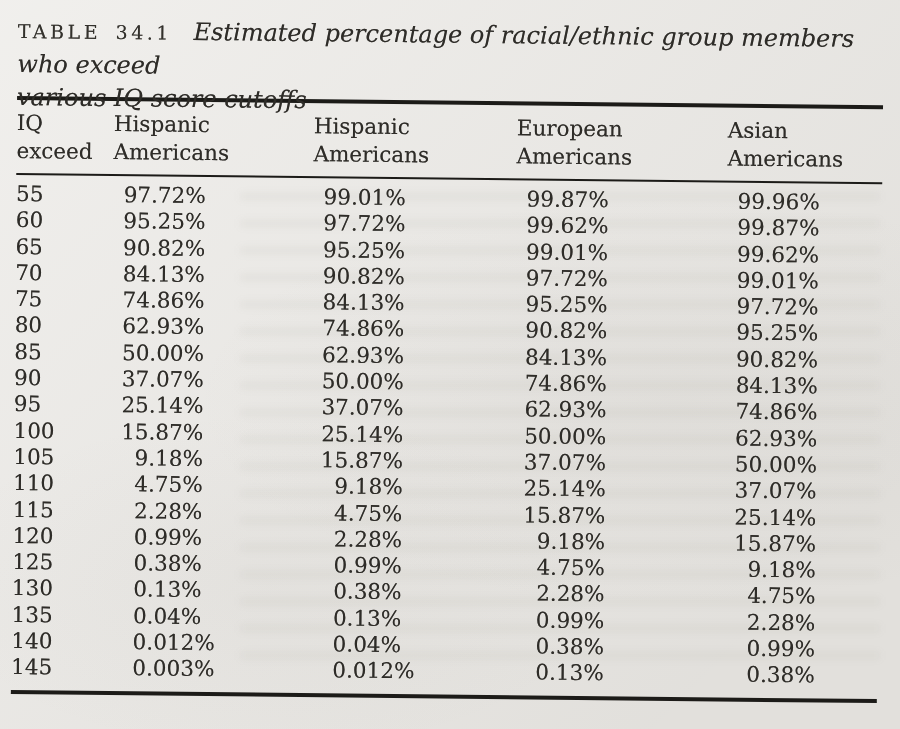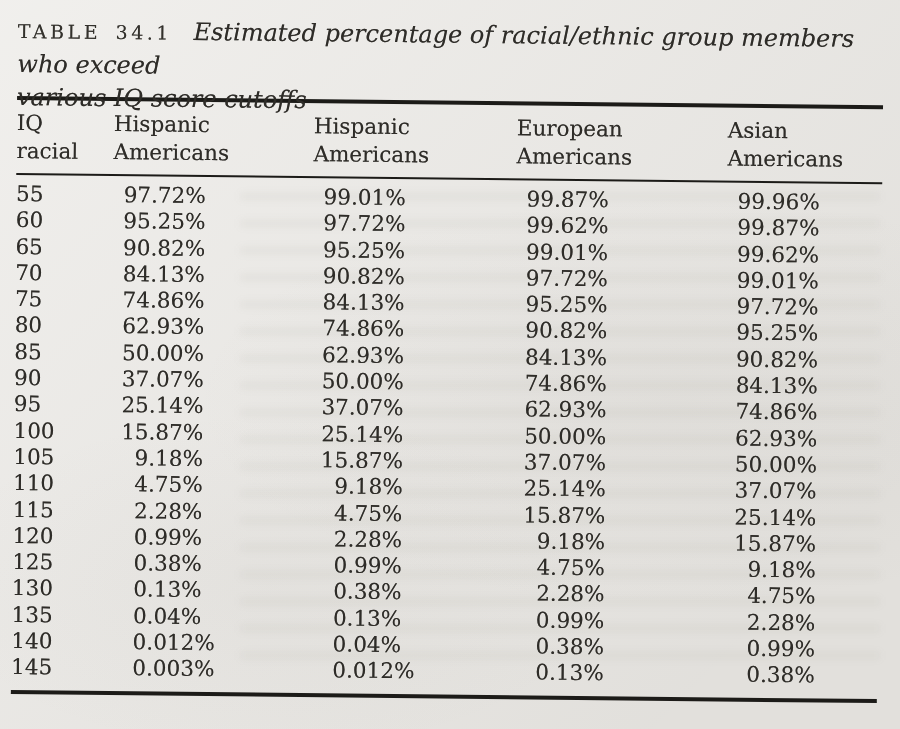--- a/index.html
+++ b/index.html
@@ -83,21 +83,21 @@
   <p class="caption">
     <span class="tbl-label">TABLE 34.1</span>
     <span class="tbl-title">Estimated percentage of racial/ethnic group members who exceed</span>
     <br>
     <span class="tbl-title">various IQ score cutoffs</span>
   </p>
 
   <div class="rule rule-top"></div>
 
   <div class="header-row" id="header-row">
-      <div class="hcell"><span>IQ</span><br><span>racial</span></div>
+      <div class="hcell"><span>IQ</span><br><span>exceed</span></div>
       <div class="hcell"><span>Hispanic</span><br><span>Americans</span></div>
       <div class="hcell"><span>Hispanic</span><br><span>Americans</span></div>
       <div class="hcell"><span>European</span><br><span>Americans</span></div>
       <div class="hcell"><span>Asian</span><br><span>Americans</span></div>
     </div>
 
   <div class="rule rule-mid"></div>
 
   <div class="tbody" id="tbody">
       <div class="trow">

